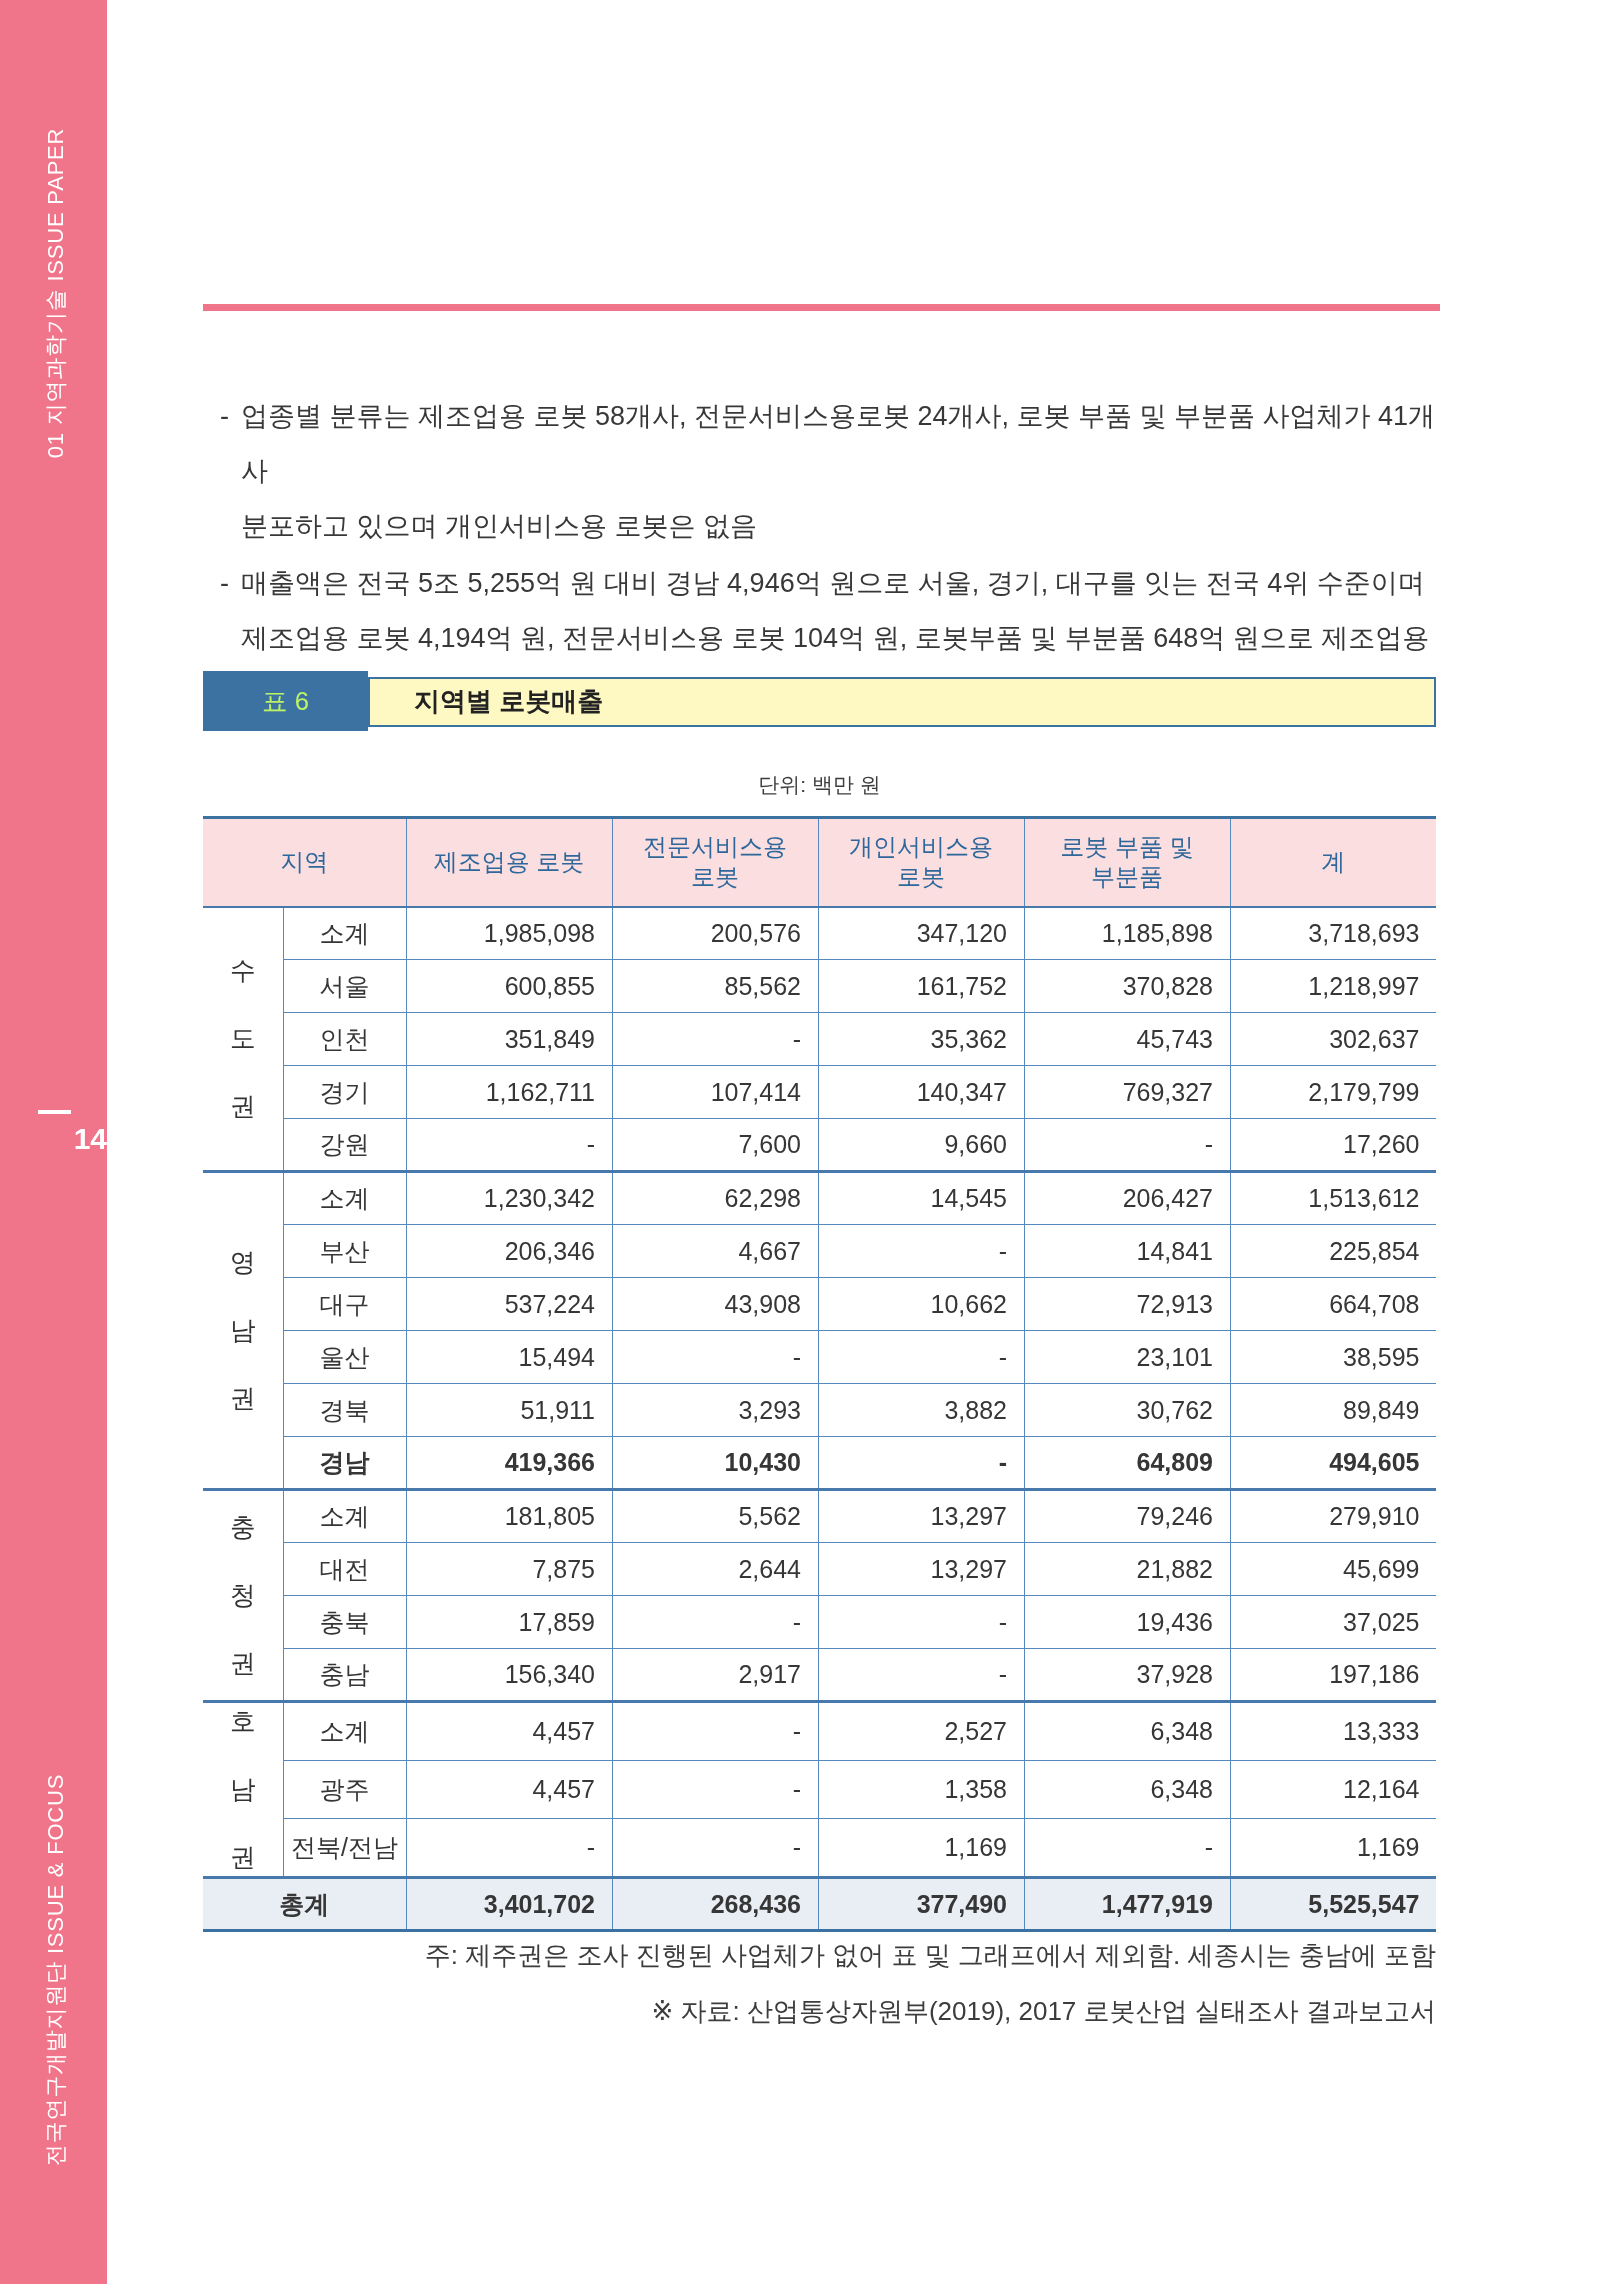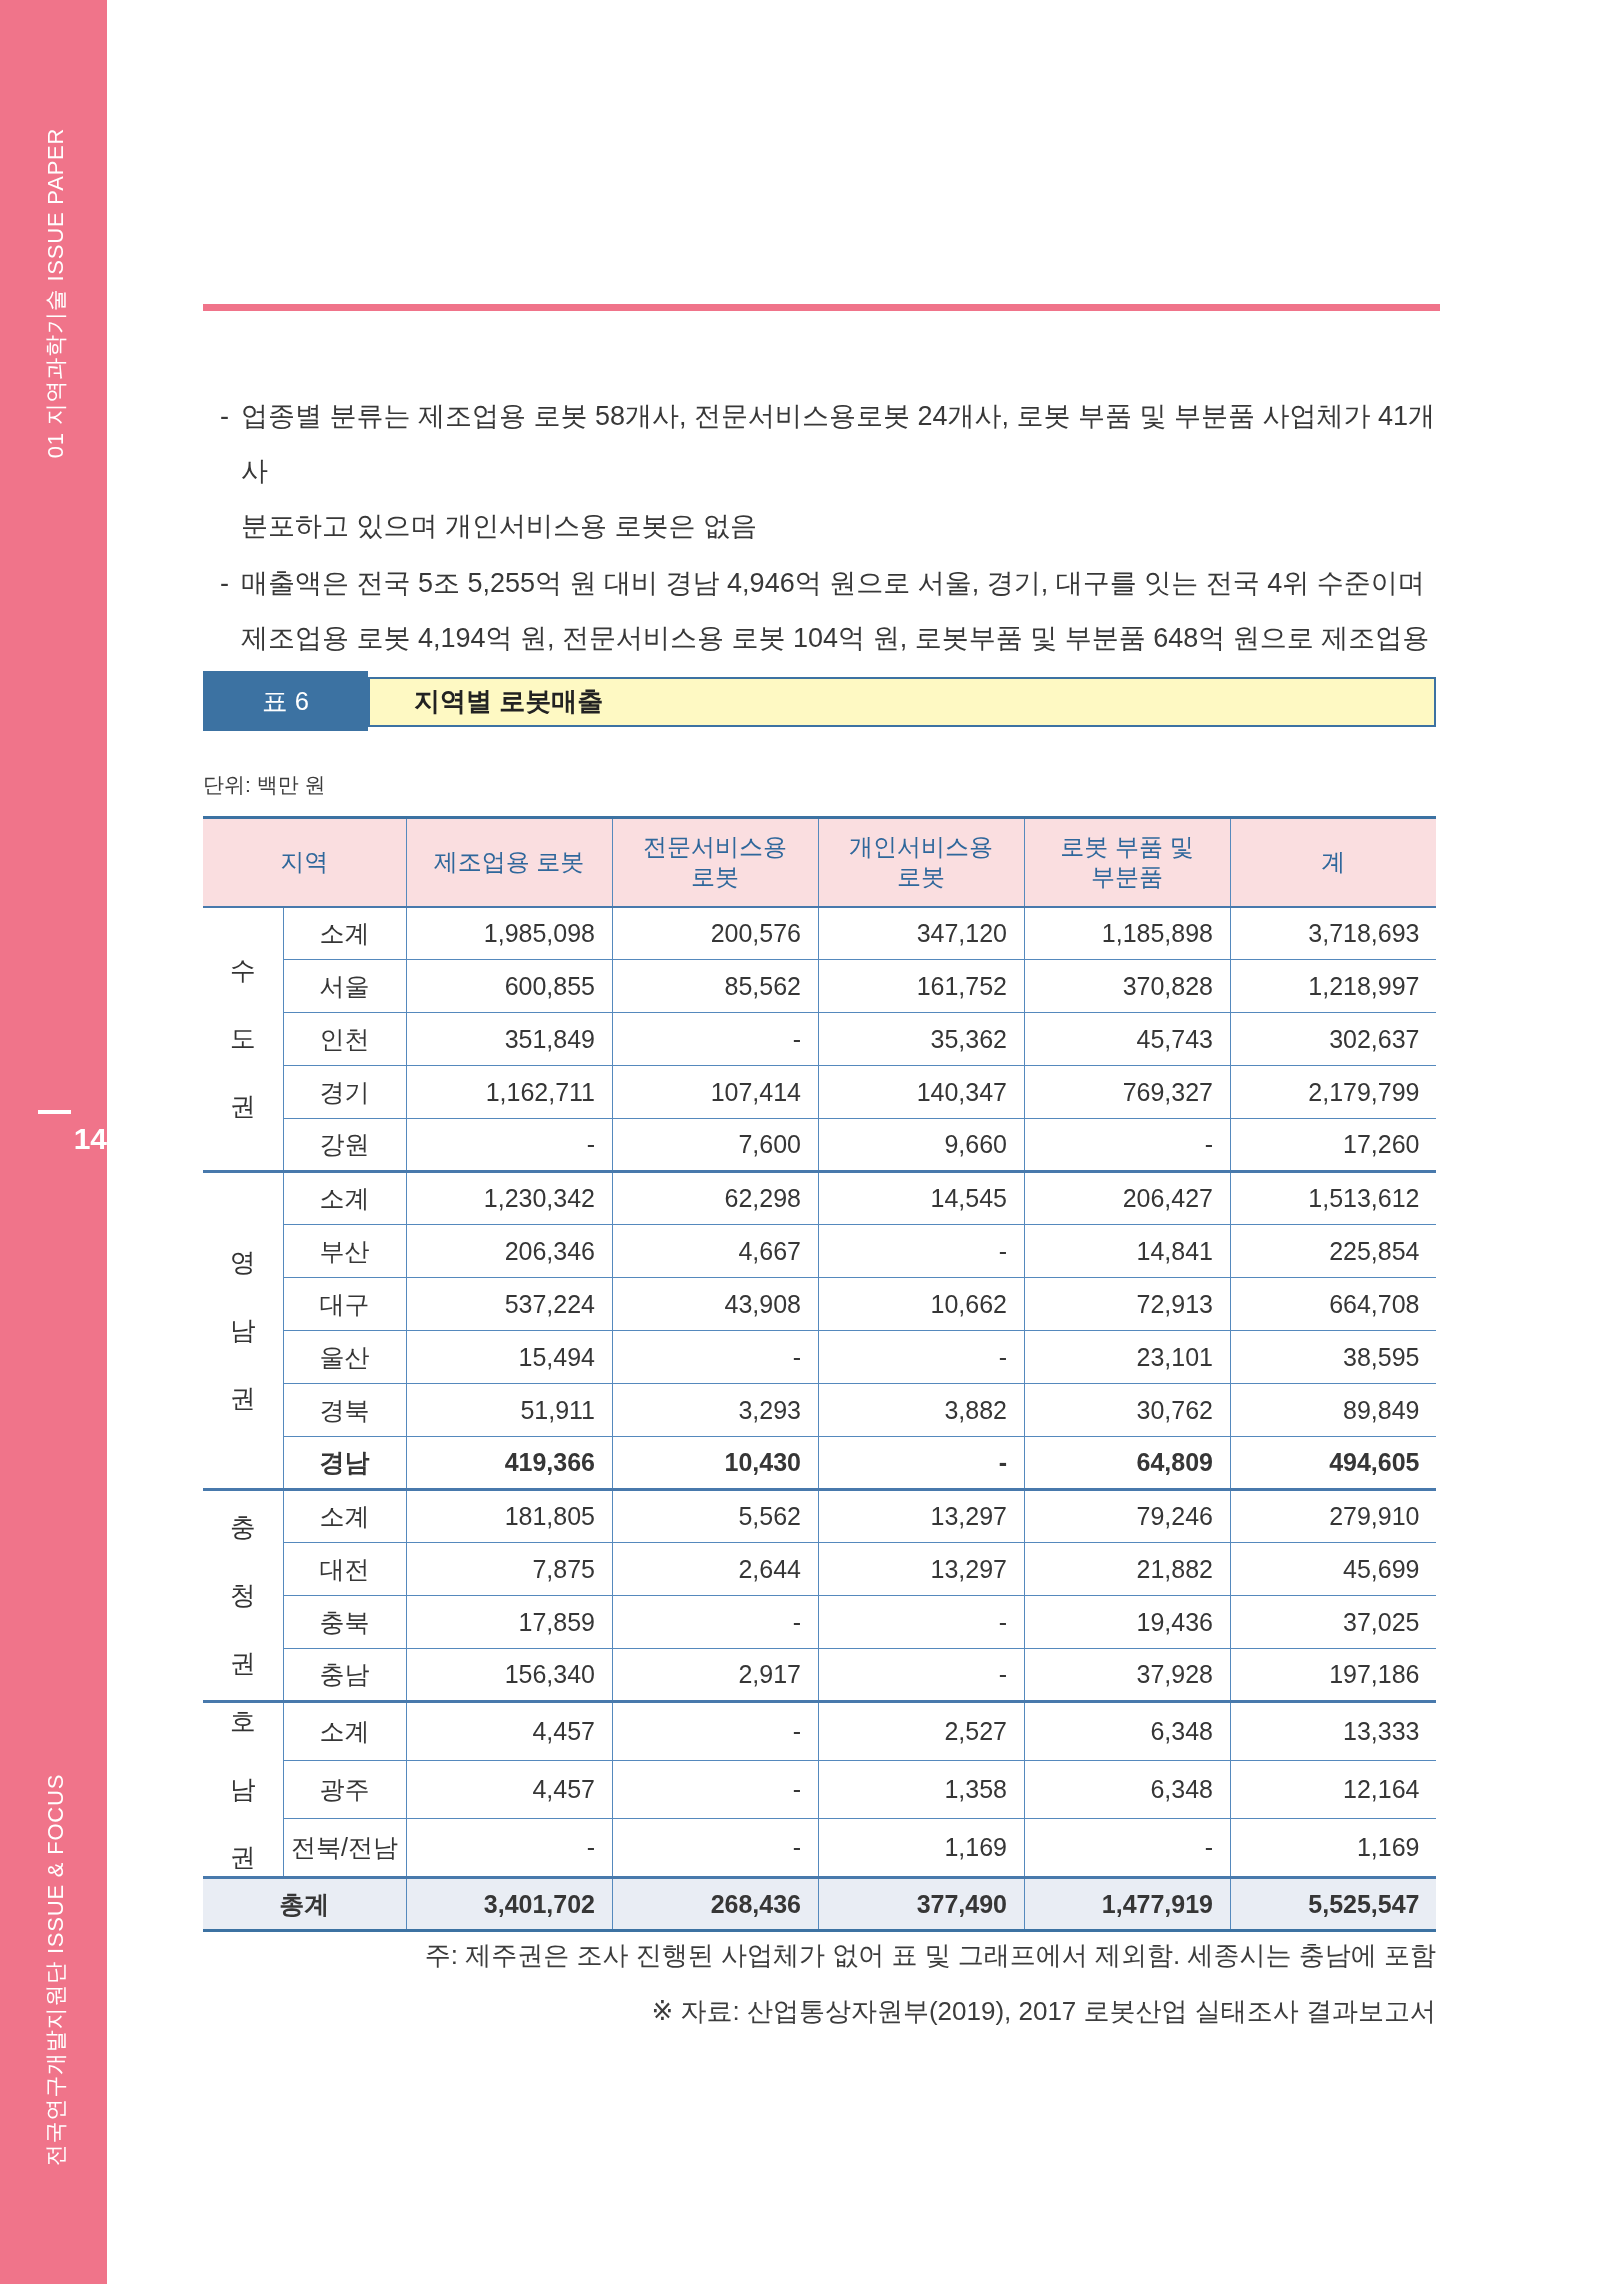--- a/index.html
+++ b/index.html
@@ -18,25 +18,25 @@
   .top-rule{position:absolute;left:203px;top:304px;width:1237px;height:6.8px;background:#F0748A;}
   
   .bullets{position:absolute;left:220px;top:389px;width:1222px;font-size:27px;line-height:55px;
            color:#383838;font-weight:500;}
   .para{display:flex;}
   .para + .para{margin-top:2.3px;}
   .dash{width:21px;flex:0 0 21px;}
   .lines{flex:1;}
   
   .badge{position:absolute;left:203px;top:671px;width:165px;height:60px;background:#3C72A2;
-         color:#ffffff;font-size:25.6px;text-align:center;line-height:60px;}
+         color:#bef264;font-size:25.6px;text-align:center;line-height:60px;}
   .title-box{position:absolute;left:368px;top:677px;width:1068px;height:50px;background:#fef9c3;
              border:2.3px solid #3C72A2;box-sizing:border-box;}
   .title-box .t{display:block;padding-left:44px;line-height:45px;font-size:26px;font-weight:600;color:#222;}
-  .unit{position:absolute;left:203px;top:771px;width:1233px;text-align:left;font-size:21px;color:#3c3c3c;}
+  .unit{position:absolute;left:203px;top:771px;width:1233px;text-align:center;font-size:21px;color:#3c3c3c;}
   
   table.robot{position:absolute;left:203px;top:816px;width:1233px;border-collapse:collapse;
               table-layout:fixed;border-top:3.8px solid #3C72A2;border-bottom:3.8px solid #3C72A2;}
   table.robot th,table.robot td{border:1.5px solid #5589BD;box-sizing:border-box;}
   table.robot th{background:#FADEE0;color:#2F679B;font-size:24px;font-weight:500;
                  text-align:center;vertical-align:middle;white-space:pre-line;line-height:30px;
                  border-bottom:2.3px solid #4879AC;}
   table.robot thead tr{height:89px;}
   table.robot tbody tr{height:53px;}
   table.robot td{font-size:25px;color:#363636;vertical-align:middle;}

